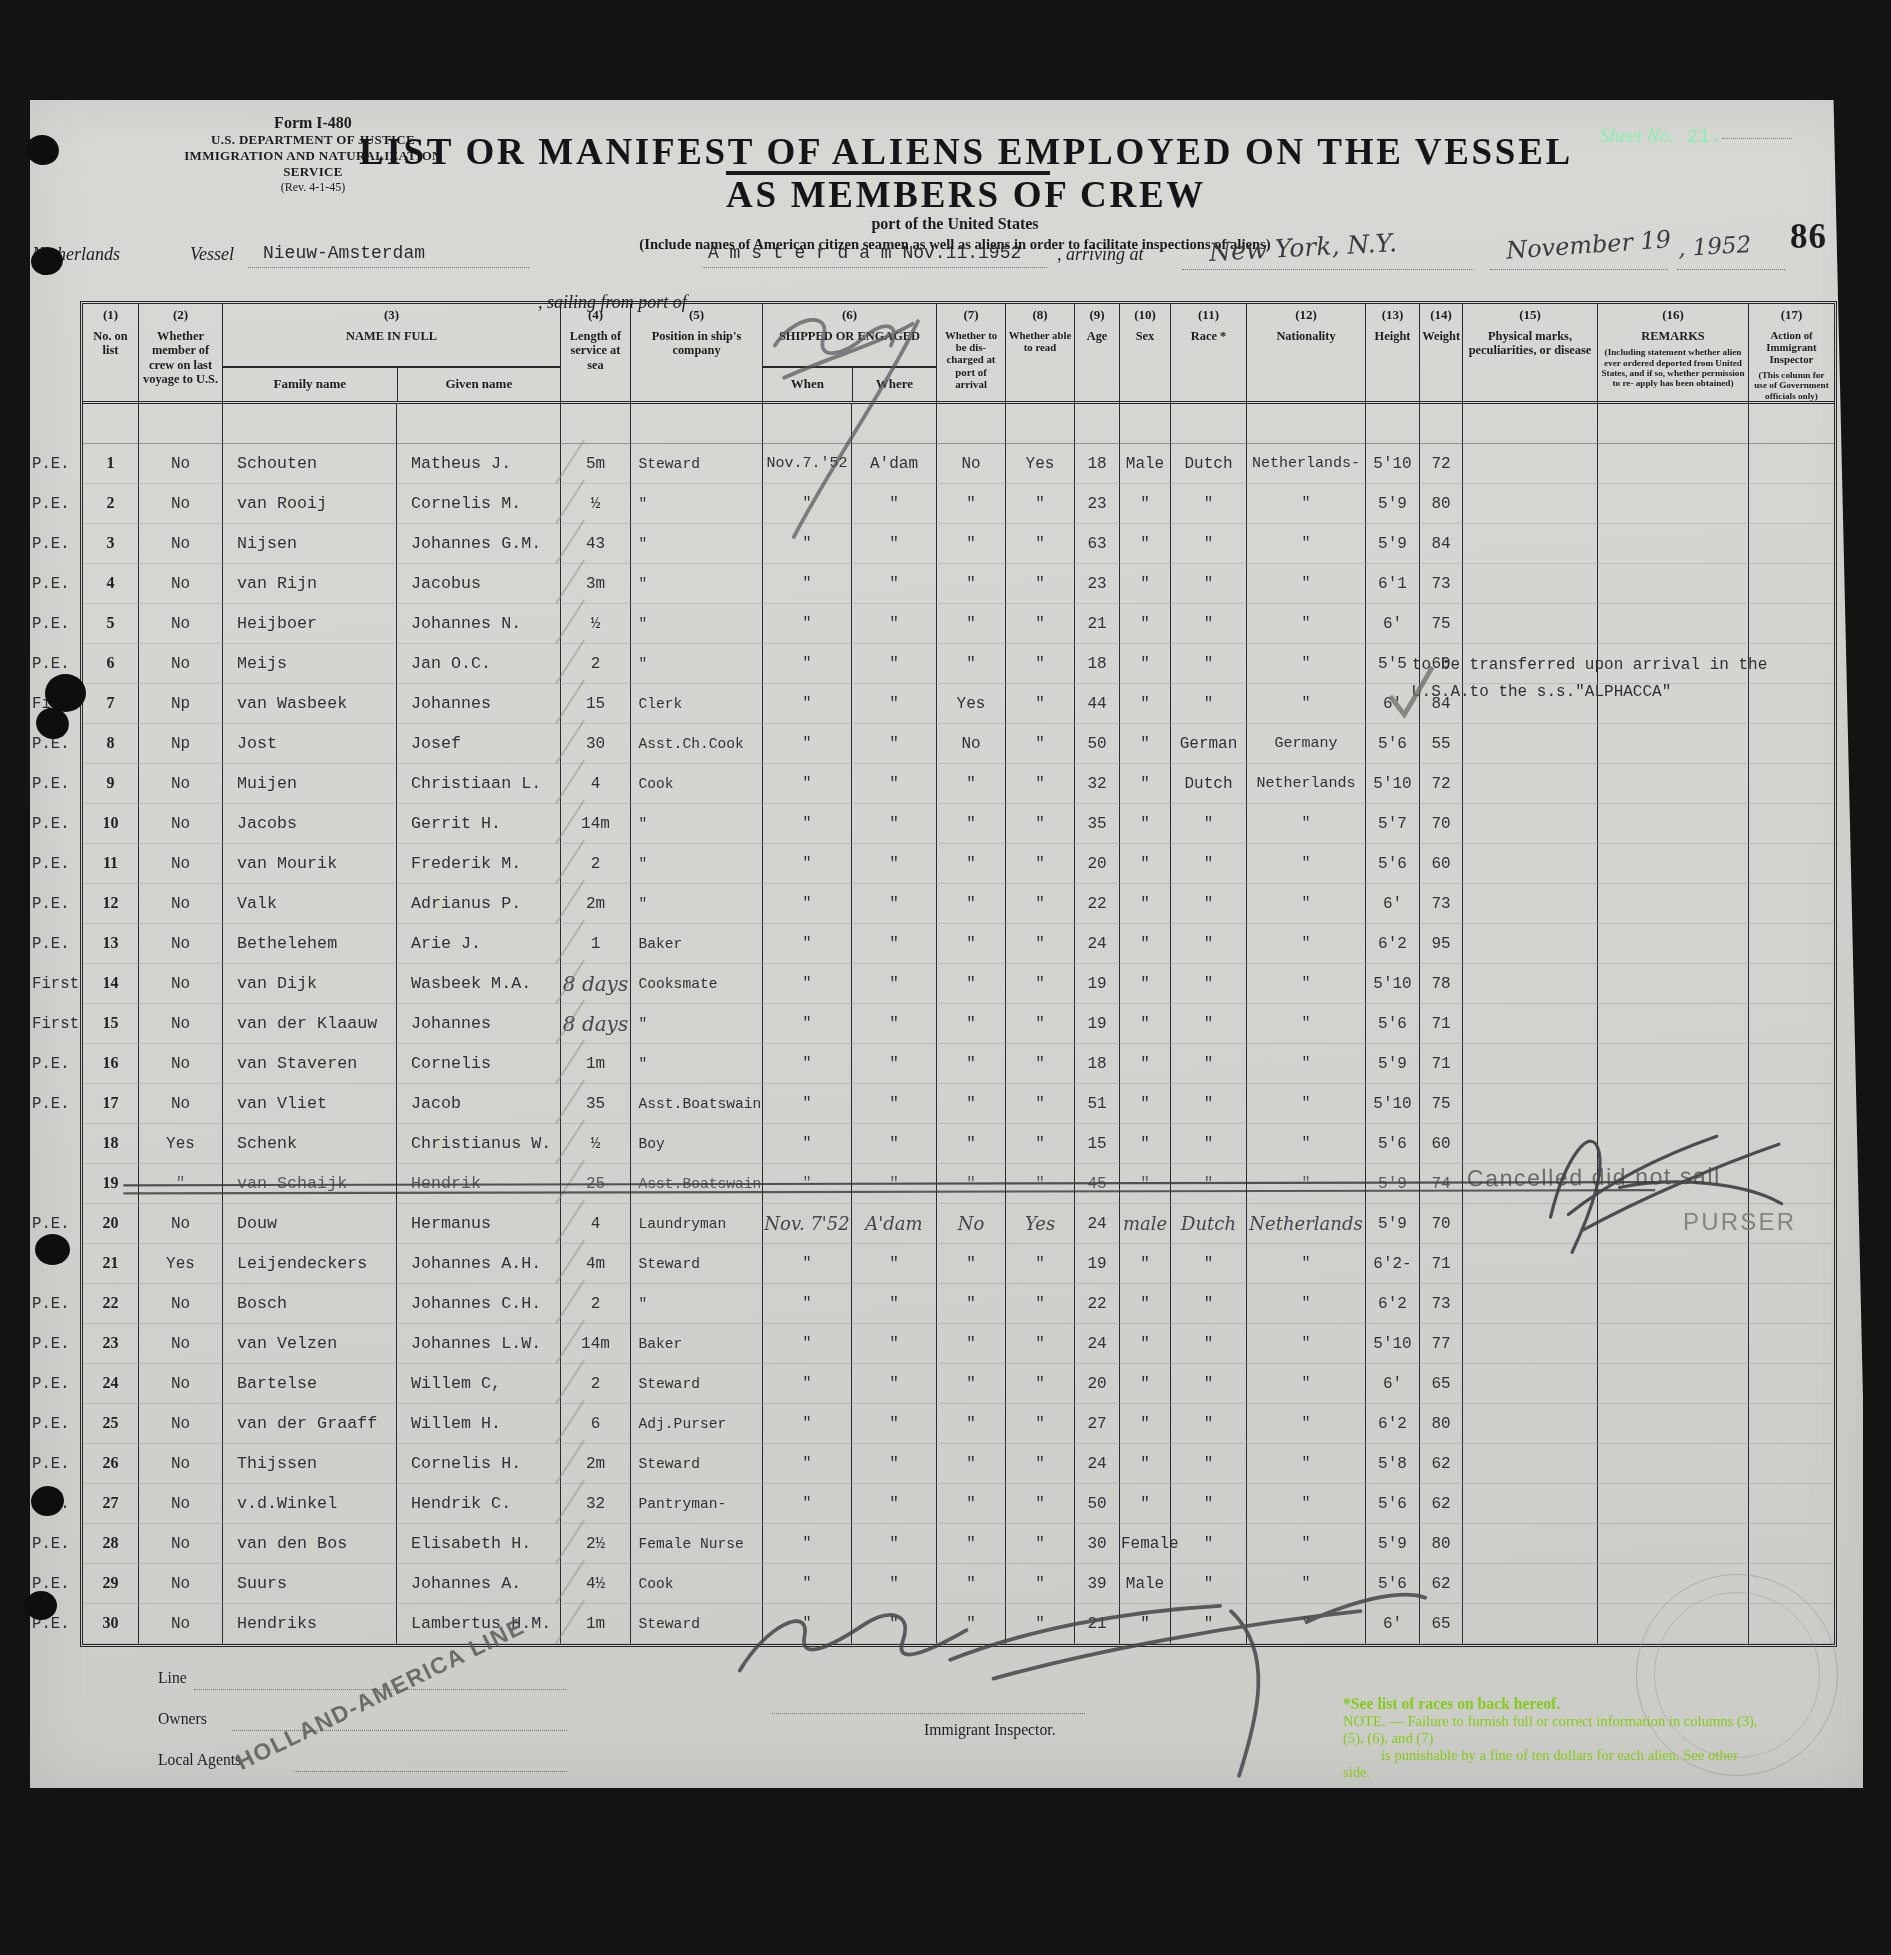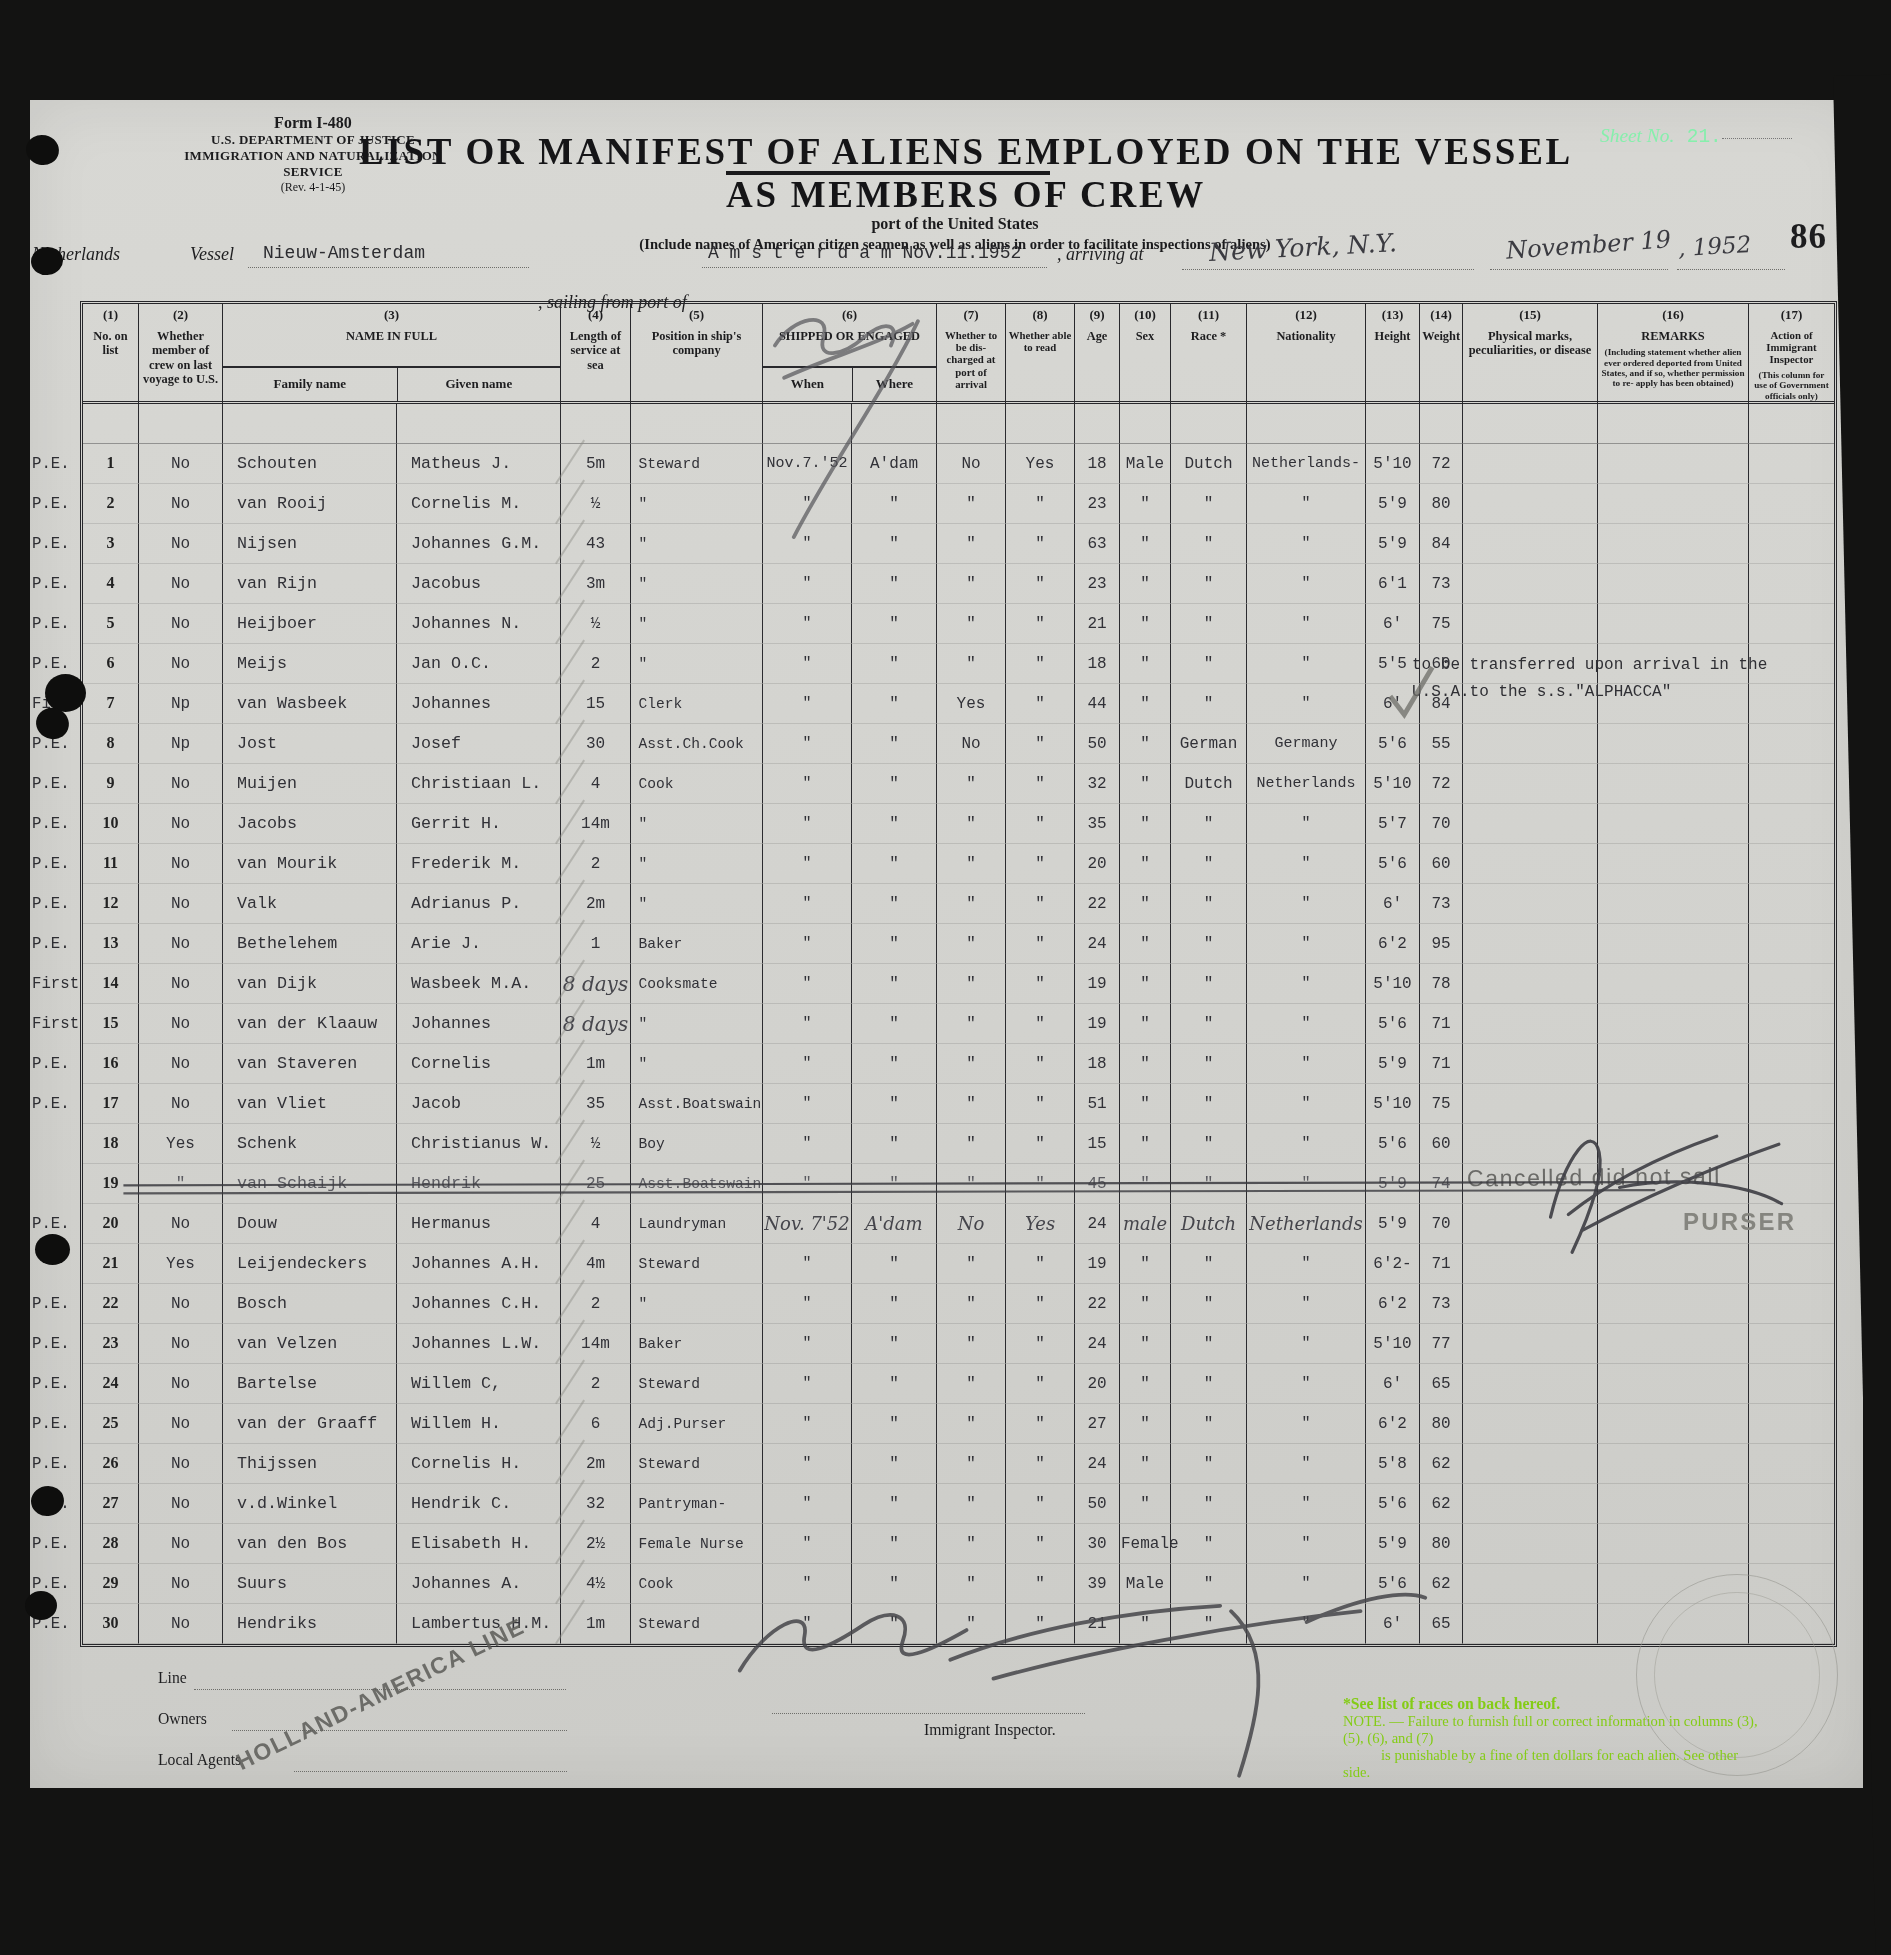--- a/index.html
+++ b/index.html
@@ -77,21 +77,21 @@
   tr.hwvals .c-when,tr.hwvals .c-where,tr.hwvals .c-dis,tr.hwvals .c-read,
   tr.hwvals .c-sex,tr.hwvals .c-race,tr.hwvals .c-nat{
     font-family:"DejaVu Serif",serif;font-style:italic;font-size:18px;color:#45454b;}
   tr.cancelled td{color:#5a5a60;}
   
   .overlay{position:absolute;pointer-events:none;}
   .remark-note{left:1412px;top:652px;width:378px;font-family:"Liberation Mono","DejaVu Sans Mono",monospace;
     font-size:16px;line-height:27px;color:#2f2f34;text-align:left;white-space:nowrap;}
   .cancel-note{left:1467px;top:1164px;font-family:"Liberation Sans",sans-serif;
     font-size:23px;color:#6b6b68;letter-spacing:1.6px;transform:rotate(-.6deg);}
-  .purser-stamp{left:1683px;top:1208px;font-family:"Liberation Sans",sans-serif;font-weight:bold;
+  .purser-stamp{left:1683px;top:1208px;font-family:"Liberation Sans",sans-serif;font-weight:normal;
     font-size:24px;color:#85857f;letter-spacing:2.2px;}
   .hal-stamp{left:244px;top:1749px;font-family:"Liberation Sans",sans-serif;font-weight:bold;
     font-size:23px;color:#5c5c58;letter-spacing:1.6px;transform:rotate(-26deg);transform-origin:left bottom;opacity:.85;}
   .seal{left:1636px;top:1574px;width:200px;height:200px;border:1.6px solid rgba(150,150,143,.6);border-radius:50%;}
   .seal::before{content:"";position:absolute;left:17.3px;top:17.3px;right:17.3px;bottom:17.3px;
     border:1.1px solid rgba(150,150,143,.45);border-radius:50%;}
   .blot{position:absolute;background:#0e0e0d;border-radius:50%;}
   
   .flabel{position:absolute;font-size:15.7px;color:#1e1e20;}
   .fnotes{position:absolute;color:#84cc16;font-size:14.6px;}

